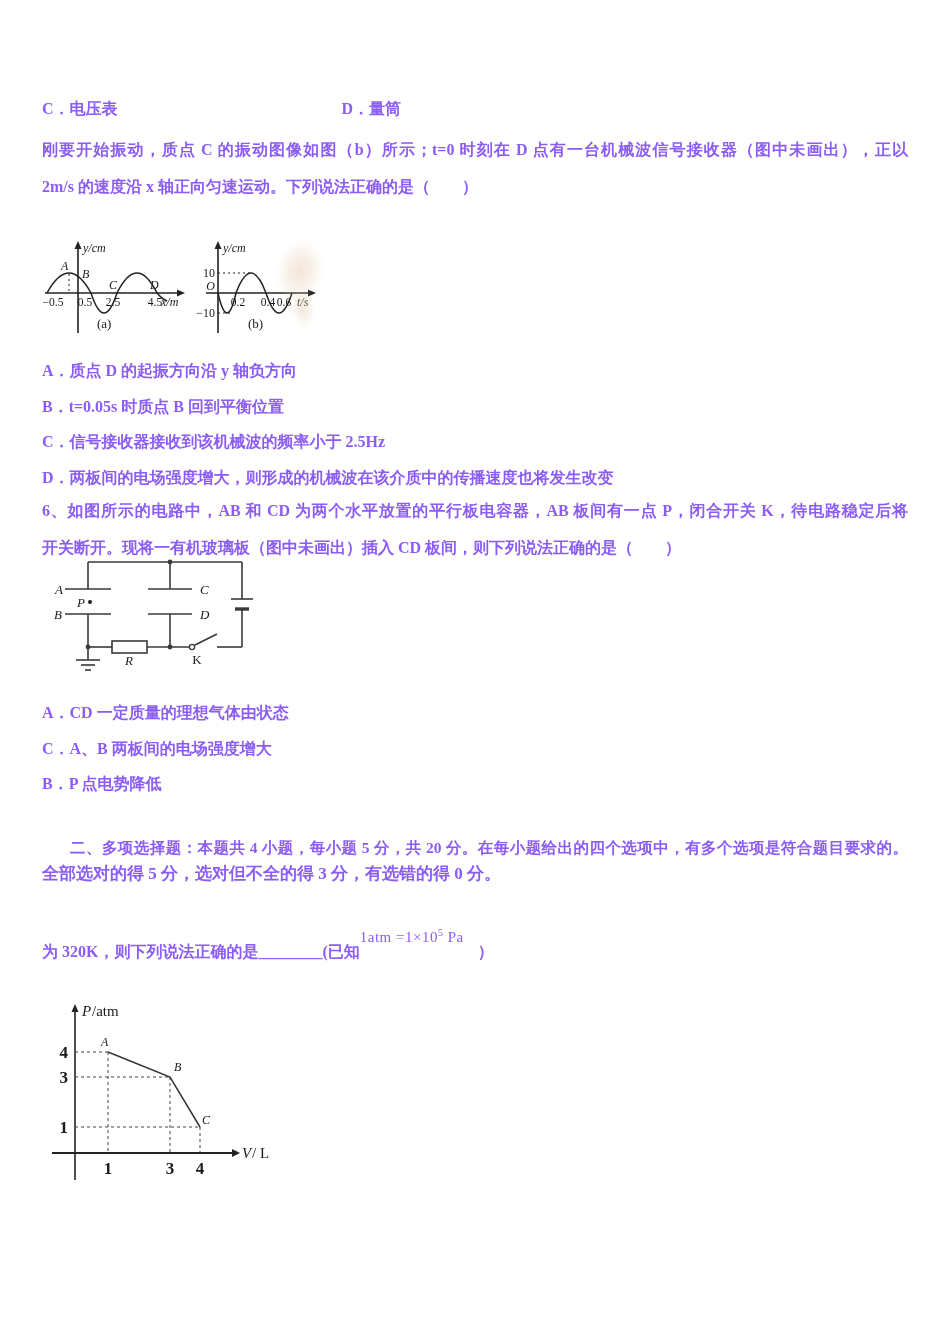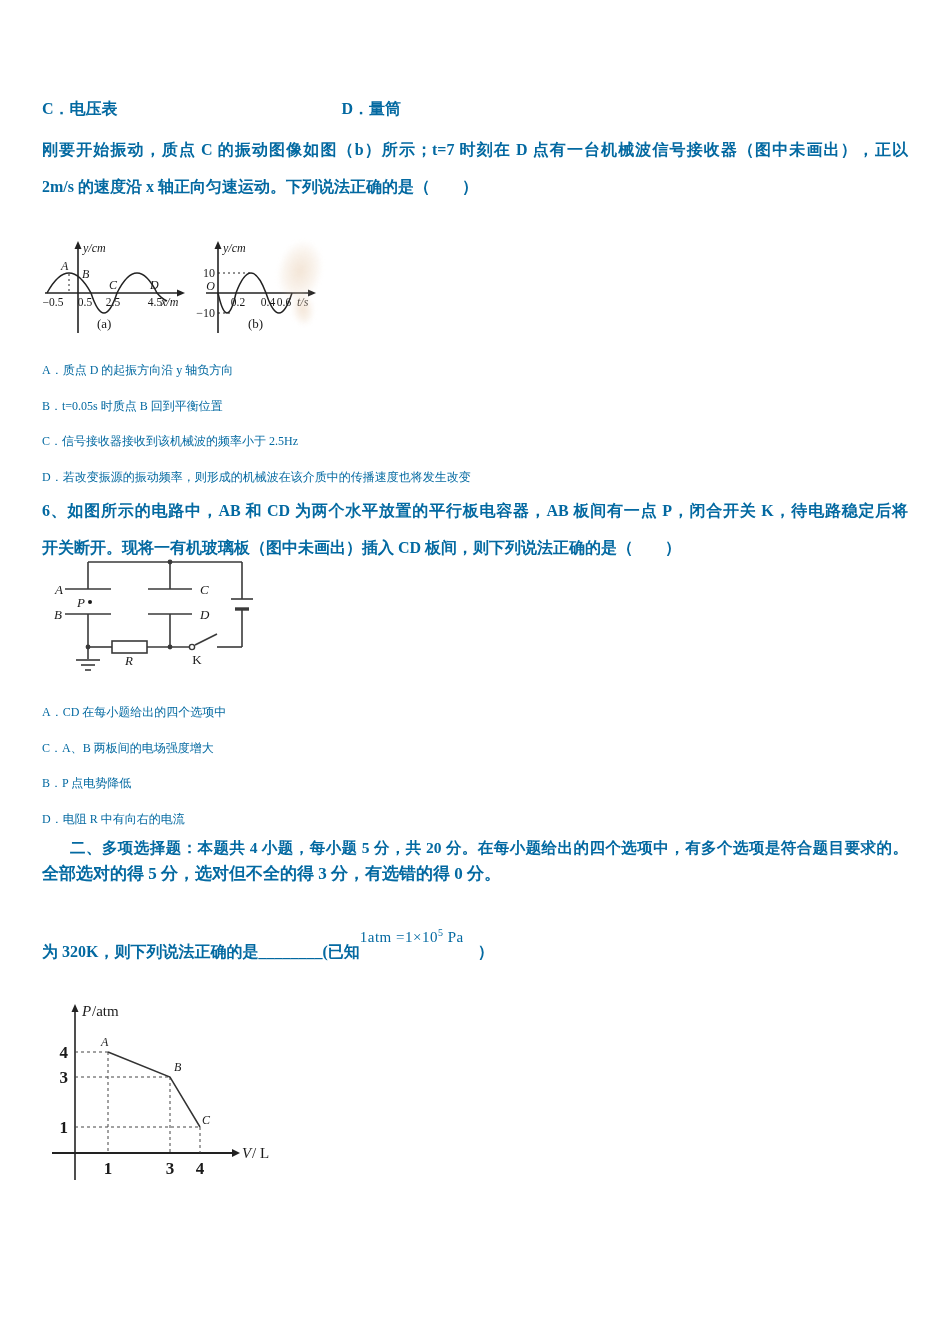--- a/index.html
+++ b/index.html
@@ -1,26 +1,26 @@
 <!DOCTYPE html>
 <html><head>
 <meta charset="utf-8">
 <style>
   html,body{margin:0;padding:0;background:#e8e8e8;}
   #page{
     position:relative;width:950px;height:1344px;background:#ffffff;
     font-family:"Liberation Serif","DejaVu Serif",serif;
-    color:#0369a1;overflow:hidden;
+    color:#8b5cf6;overflow:hidden;
   }
   .abs{position:absolute;}
   .line{font-size:16px;font-weight:700;white-space:nowrap;line-height:1.3;}
   .para{width:866px;font-size:16px;font-weight:700;}
   .para .jl{text-align:justify;text-align-last:justify;line-height:37px;}
   .para .ll{text-align:right;text-align-last:left;line-height:37px;}
-  .opts{font-size:12px;font-weight:400;}
+  .opts{font-size:16px;font-weight:700;}
   .opts div{line-height:35.5px;white-space:nowrap;}
   .sec .jl{line-height:26px;font-size:15.5px;margin-left:28px;}
   .sec .ll{line-height:26px;font-size:17px;}
   .q7row{font-size:16px;font-weight:700;white-space:nowrap;}
   .formula{position:relative;top:-15px;font-weight:400;font-size:15px;letter-spacing:.5px;}
   .formula sup{font-size:10px;}
   .closeparen{margin-left:14px;}
   svg text{font-family:"Liberation Serif","DejaVu Serif",serif;fill:#1a1a1a;}
   .smudge{pointer-events:none;border-radius:50%;
     background:radial-gradient(ellipse at center, rgba(233,207,180,0.55) 0%, rgba(233,207,180,0.25) 45%, rgba(233,207,180,0) 72%);
@@ -31,21 +31,21 @@
 
 <div id="page">
 
   <div class="abs line" style="left:42px;top:99px;">
     <span>C．电压表</span>
     <span style="display:inline-block;width:216px;"></span>
     <span>D．量筒</span>
   </div>
 
   <div class="abs para" style="left:42px;top:131px;">
-    <div class="jl">刚要开始振动，质点 C 的振动图像如图（b）所示；t=7 时刻在 D 点有一台机械波信号接收器（图中未画出），正以</div>
+    <div class="jl">刚要开始振动，质点 C 的振动图像如图（b）所示；t=0 时刻在 D 点有一台机械波信号接收器（图中未画出），正以</div>
     <div class="ll">2m/s 的速度沿 x 轴正向匀速运动。下列说法正确的是（　　）</div>
   </div>
 
   <svg class="abs" style="left:40px;top:240px;" width="150" height="100" viewBox="0 0 150 100">
     <line x1="38" y1="5" x2="38" y2="93" stroke="#222" stroke-width="1.6"></line>
     <polygon points="34.5,9 38,1 41.5,9" fill="#222"></polygon>
     <line x1="5" y1="53" x2="139" y2="53" stroke="#222" stroke-width="1.6"></line>
     <polygon points="137,49.5 145,53 137,56.5" fill="#222"></polygon>
     <path d="M 7 53 Q 29 13 51 53 Q 64 93 77 53 Q 97 13 117 53 Q 122 59 127 61" fill="none" stroke="#222" stroke-width="1.5"></path>
     <line x1="29" y1="34" x2="29" y2="53" stroke="#222" stroke-width="1" stroke-dasharray="2,3"></line>
@@ -81,21 +81,21 @@
     <text x="55" y="88" font-size="13">(b)</text>
   </svg>
 
   <div class="abs smudge" style="left:278px;top:240px;width:44px;height:62px;transform:rotate(14deg);"></div>
   <div class="abs smudge" style="left:292px;top:292px;width:22px;height:34px;transform:rotate(-8deg);"></div>
 
   <div class="abs opts" style="left:42px;top:353px;">
     <div>A．质点 D 的起振方向沿 y 轴负方向</div>
     <div>B．t=0.05s 时质点 B 回到平衡位置</div>
     <div>C．信号接收器接收到该机械波的频率小于 2.5Hz</div>
-    <div>D．若改变振源的振动频率，则形成的机械波在该介质中的传播速度也将发生改变</div>
+    <div>D．两板间的电场强度增大，则形成的机械波在该介质中的传播速度也将发生改变</div>
   </div>
 
   <div class="abs para" style="left:42px;top:492px;">
     <div class="jl">6、如图所示的电路中，AB 和 CD 为两个水平放置的平行板电容器，AB 板间有一点 P，闭合开关 K，待电路稳定后将</div>
     <div class="ll">开关断开。现将一有机玻璃板（图中未画出）插入 CD 板间，则下列说法正确的是（　　）</div>
   </div>
 
   <svg class="abs" style="left:45px;top:553px;" width="215" height="130" viewBox="0 0 215 130">
     <g stroke="#3a3a3a" stroke-width="1.6" fill="none">
       <path d="M 43 9 H 197"></path>
@@ -129,24 +129,23 @@
     <text x="40" y="54" font-size="13" font-style="italic" text-anchor="end">P</text>
     <text x="10" y="41" font-size="13" font-style="italic">A</text>
     <text x="9" y="66" font-size="13" font-style="italic">B</text>
     <text x="155" y="41" font-size="13" font-style="italic">C</text>
     <text x="155" y="66" font-size="13" font-style="italic">D</text>
     <text x="84" y="112" font-size="13" font-style="italic" text-anchor="middle">R</text>
     <text x="152" y="111" font-size="13" text-anchor="middle">K</text>
   </svg>
 
   <div class="abs opts" style="left:42px;top:695px;">
-    <div>A．CD 在每小题给出的四个选项中</div>
+    <div>A．CD 一定质量的理想气体由状态</div>
     <div>C．A、B 两板间的电场强度增大</div>
     <div>B．P 点电势降低</div>
-    <div>D．电阻 R 中有向右的电流</div>
   </div>
 
   <div class="abs para sec" style="left:42px;top:835px;">
     <div class="jl">二、多项选择题：本题共 4 小题，每小题 5 分，共 20 分。在每小题给出的四个选项中，有多个选项是符合题目要求的。</div>
     <div class="ll">全部选对的得 5 分，选对但不全的得 3 分，有选错的得 0 分。</div>
   </div>
 
   <div class="abs q7row" style="left:42px;top:942px;">
     <span>为 320K，则下列说法正确的是</span><span>________</span><span>(已知</span><span class="formula"><span>1atm =1×10</span><sup>5</sup><span> Pa</span></span><span class="closeparen">）</span>
   </div>

